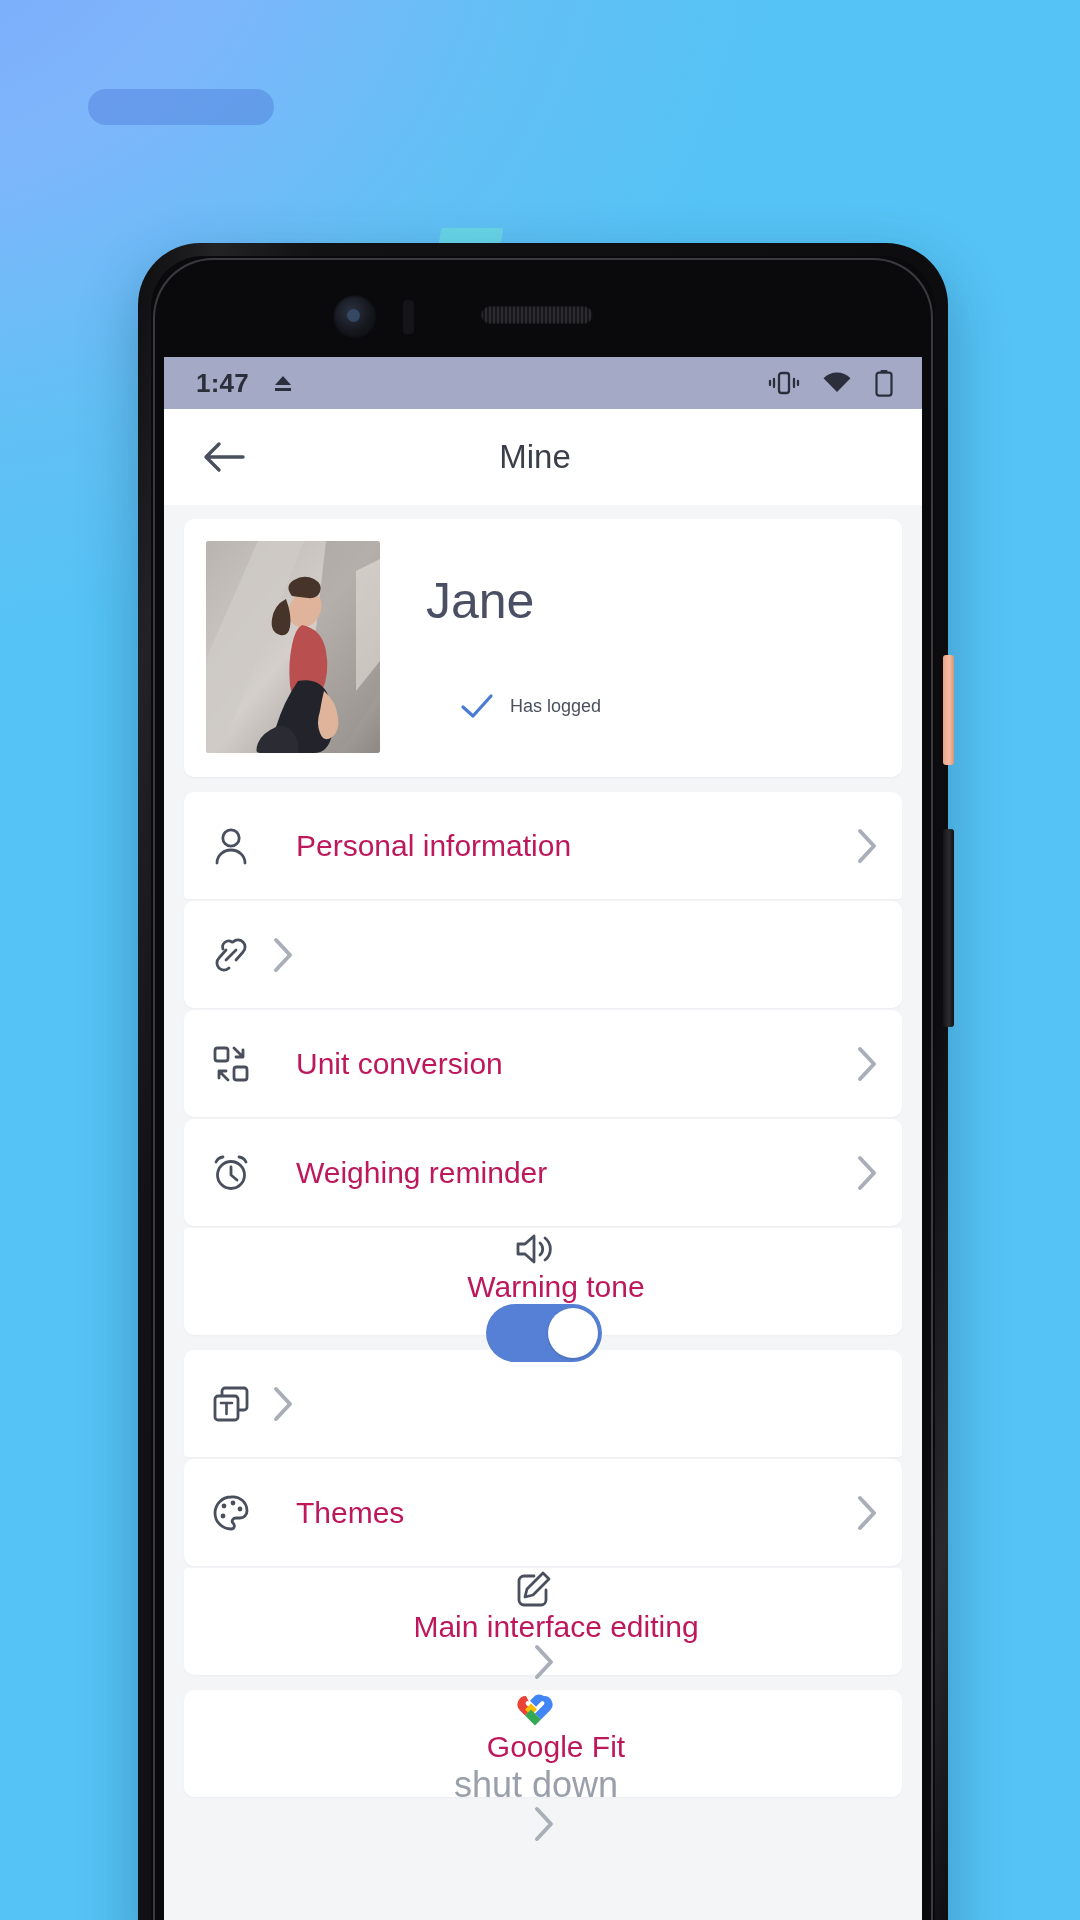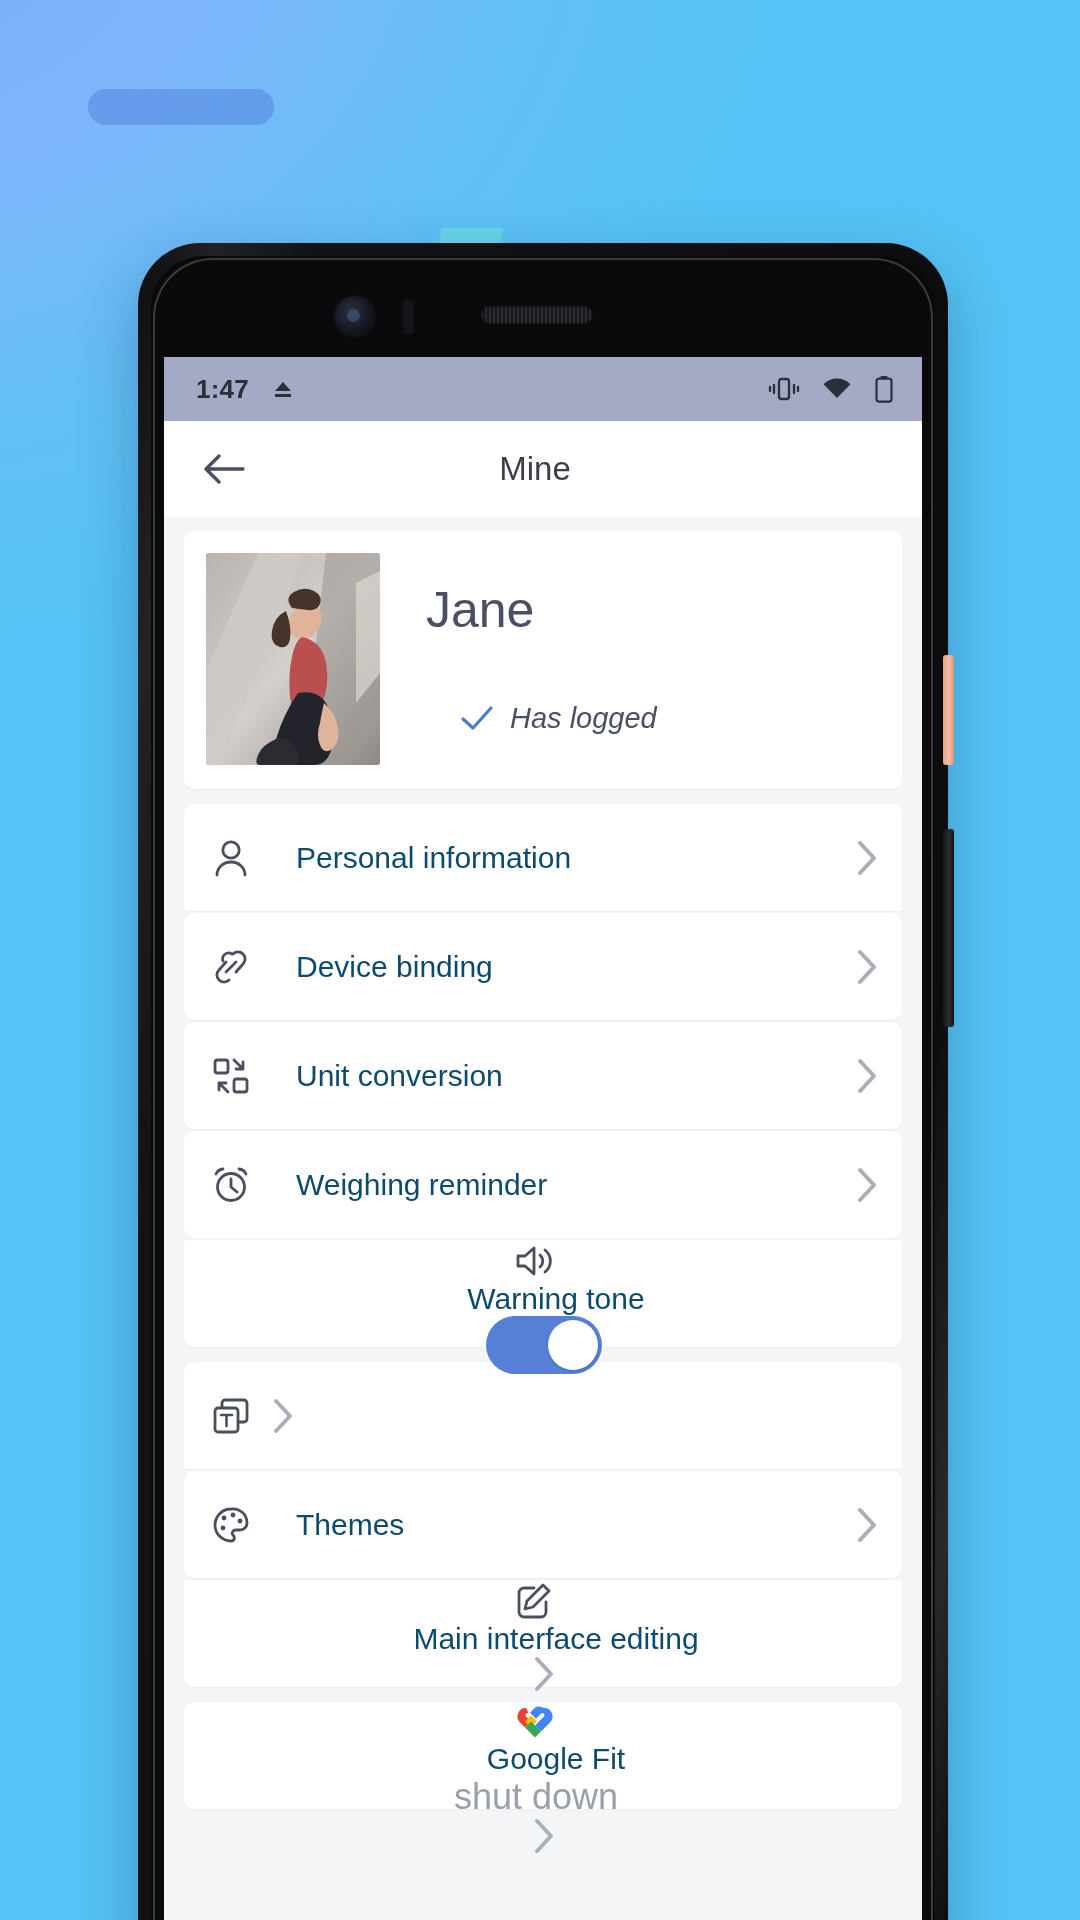--- a/index.html
+++ b/index.html
@@ -79,21 +79,21 @@
 
   
   .screen{
     position:absolute; left:13px; top:101px; right:13px; bottom:0;
     background:#f4f5f7; overflow:hidden;
     border-radius:0 0 22px 22px;
   }
 
   
   .statusbar{
-    height:64px; background:#a4aac6; display:flex; align-items:center;
+    height:52px; background:#a4aac6; display:flex; align-items:center;
     padding:0 28px 0 32px; color:#2b2f3c;
   }
   .sb-time{ font-size:26px; font-weight:600; letter-spacing:.2px; }
   .sb-eject{ margin-left:22px; display:flex; align-items:center; }
   .sb-right{ margin-left:auto; display:flex; align-items:center; gap:22px; }
 
   
   .appbar{
     height:96px; background:#fff; display:flex; align-items:center;
     position:relative; padding:0 30px;
@@ -120,37 +120,37 @@
     position:relative;
   }
   .avatar svg{ display:block; width:100%; height:100%; }
   .profile-right{
     flex:1; display:flex; flex-direction:column; justify-content:center;
     padding-left:46px;
     gap:7px;
   }
   .profile-name{ font-size:50px; color:#4a4f63; line-height:1; margin-bottom:60px; }
   .logged-row{ display:flex; align-items:center; gap:16px; padding-left:34px; }
-  .logged-text{ font-size:29px; color:#4b5060;font-style:italic; }
+  .logged-text{ font-size:18px; color:#4b5060; }
 
   
   .group{ margin-bottom:15px; }
   .row{
     background:#fff; display:flex; align-items:center;
     height:107px; padding:0 24px 0 26px; cursor:pointer;
     border-radius:10px; margin-bottom:2px;
     box-shadow:0 1px 2px rgba(30,40,70,.04);
   }
   .row:first-child{ border-radius:10px 10px 4px 4px; }
   .row:last-child{ border-radius:4px 4px 10px 10px; margin-bottom:0;flex-direction:column; }
   .group.single .row{ border-radius:10px; }
   .row-icon{
     width:62px; display:flex; align-items:center; justify-content:flex-start; flex:none;
   }
-  .row-label{ font-size:30px; color:#0c4a6e; flex:1; padding-left:24px; }
+  .row-label{ font-size:30px; color:#be185d; flex:1; padding-left:24px; }
   .row-value{ font-size:36px; color:#9aa0ab; padding-right:16px; }
   .chev{ flex:none; display:flex; align-items:center; }
 
   
   .toggle{
     width:116px; height:58px; border-radius:29px; background:#5580d5;
     position:relative; flex:none; cursor:pointer;
   }
   .toggle .knob{
     position:absolute; right:4px; top:4px; width:50px; height:50px;
@@ -271,21 +271,20 @@
 
           <div class="row">
             <span class="row-icon">
               <svg width="42" height="42" viewBox="0 0 42 42">
                 <path d="M23 8 a7 7 0 0 1 10 10 l-7 8" fill="none" stroke="#4a4f5e" stroke-width="2.8" stroke-linecap="round"></path>
                 <path d="M19 34 a7 7 0 0 1 -10 -10 l7 -8" fill="none" stroke="#4a4f5e" stroke-width="2.8" stroke-linecap="round"></path>
                 <path d="M16 26 L26 16" fill="none" stroke="#4a4f5e" stroke-width="2.8" stroke-linecap="round"></path>
                 <path d="M13 15 a6 6 0 0 1 9 -7" fill="none" stroke="#4a4f5e" stroke-width="2.8" stroke-linecap="round"></path>
               </svg>
             </span>
-            <span class="row-label">Device binding</span>
             <span class="chev">
               <svg width="22" height="36" viewBox="0 0 22 36">
                   <path d="M4 3 L18 18 L4 33" fill="none" stroke="#a9aeb8" stroke-width="4" stroke-linecap="round" stroke-linejoin="round"></path>
                 </svg>
             </span>
           </div>
 
           <div class="row">
             <span class="row-icon">
               <svg width="42" height="42" viewBox="0 0 42 42">

